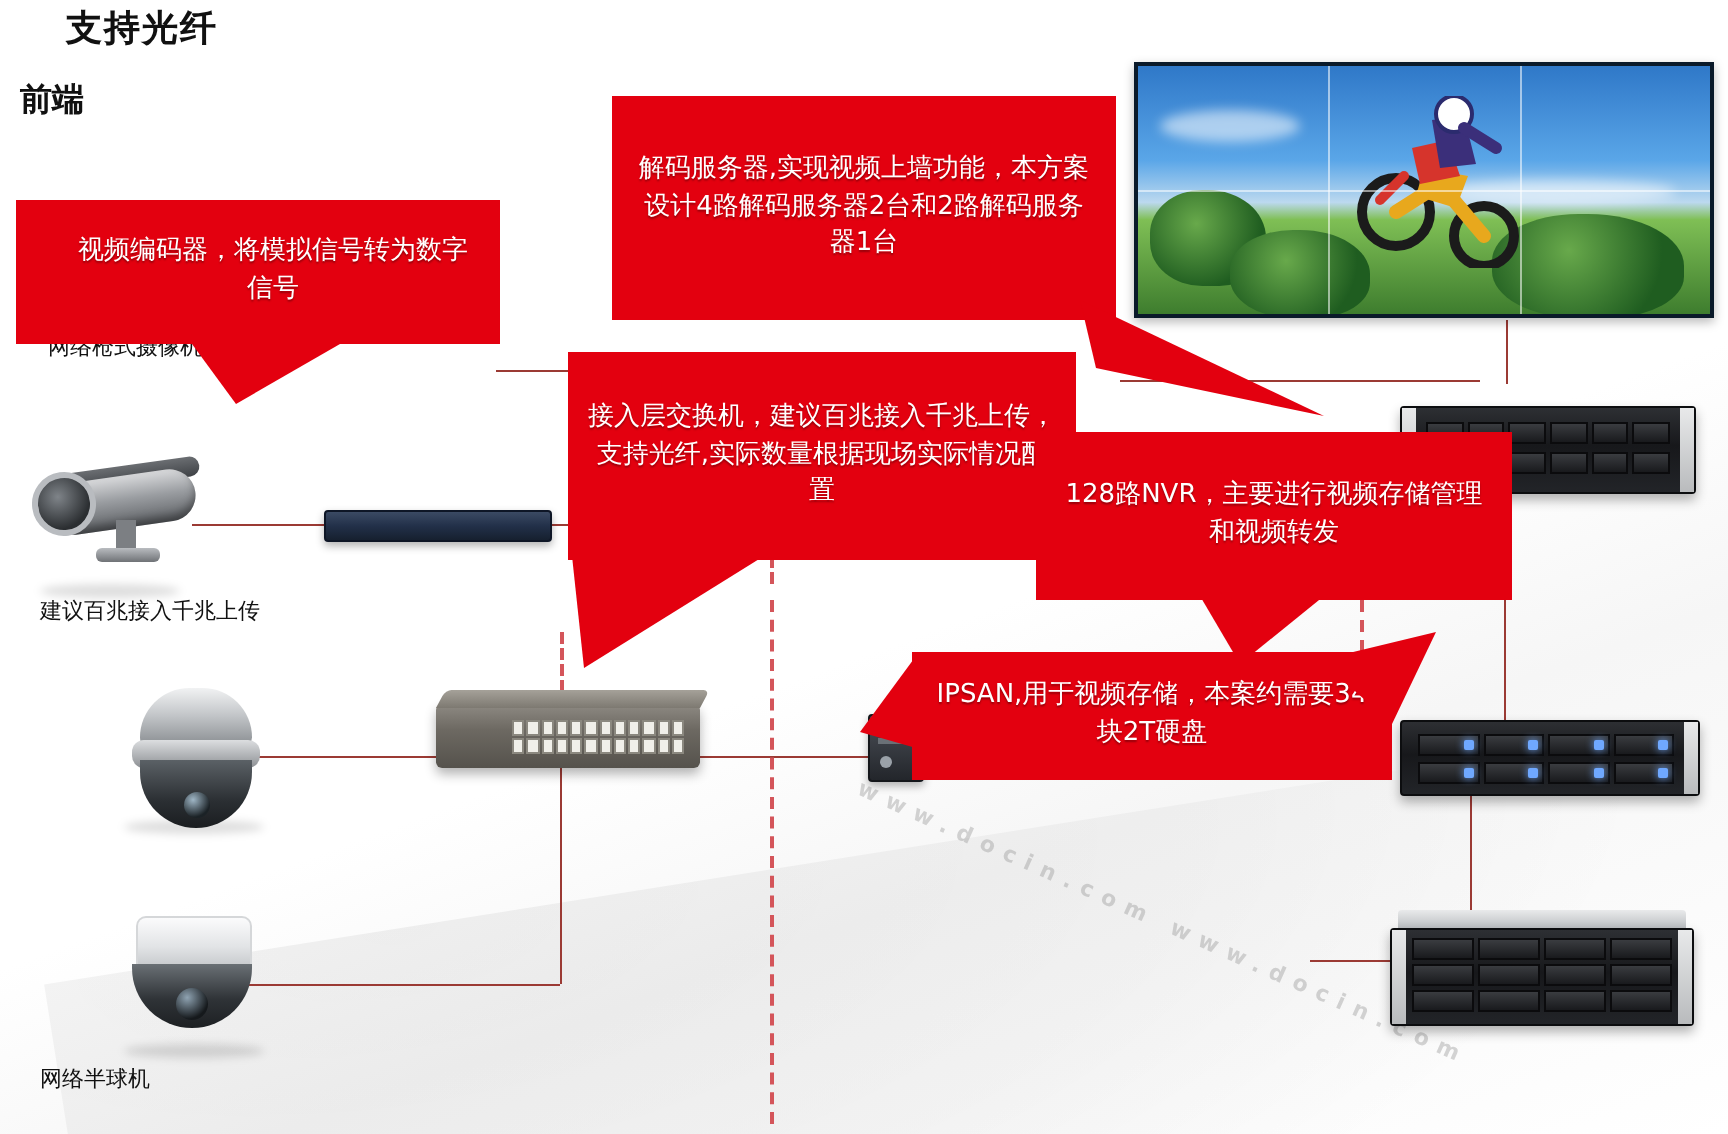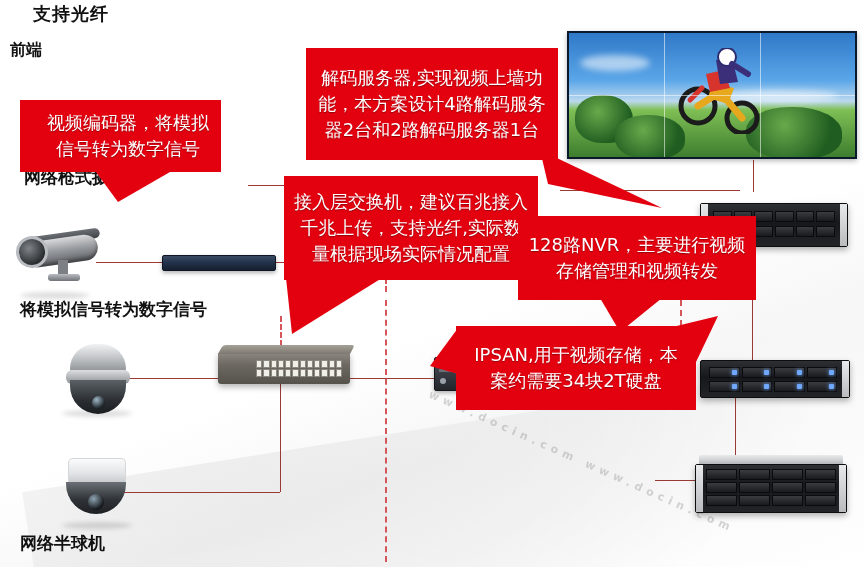--- a/index.html
+++ b/index.html
@@ -21,26 +21,26 @@
   .wm-text{position:absolute;left:415px;top:455px;transform:rotate(24deg);
     font-size:11px;letter-spacing:5px;color:rgba(150,150,150,0.40);white-space:nowrap;
     font-weight:bold;}
 
   
   .title{position:absolute;left:33px;top:2px;font-size:18px;font-weight:bold;color:#111;
     letter-spacing:1px;}
   .subtitle{position:absolute;left:10px;top:40px;font-size:16px;font-weight:bold;color:#111;}
 
   
-  .dev-label{position:absolute;font-size:17px;font-weight:bold;color:#111;white-space:nowrap;}
+  .dev-label{position:absolute;font-size:11px;font-weight:normal;color:#111;white-space:nowrap;}
 
   
   .callout{position:absolute;background:#e3000f;color:#fff;box-sizing:border-box;
     display:flex;align-items:center;justify-content:center;text-align:center;
-    font-size:18px;line-height:1.45;padding:6px 10px;
+    font-size:13px;line-height:1.45;padding:6px 10px;
     text-shadow:0 1px 1px rgba(0,0,0,0.35);}
   .callout .ctext{display:block;width:100%;}
   .tail{position:absolute;width:0;height:0;}
 
   
   .line{position:absolute;background:#9b3a34;}
   .hline{height:1px;}
   .vline{width:1px;}
   .dashv{position:absolute;width:0;border-left:2px dashed #d4555a;}
 
@@ -305,24 +305,24 @@
   </div>
 
   <div class="cam" style="left:52px;top:452px;width:100px;height:80px;">
     <div class="cam-shadow"></div>
     <div class="mini-can"></div>
     <div class="mini-dome"></div>
     <div class="mini-eye"></div>
   </div>
 
   <div class="dev-label" style="left:24px;top:166px;">网络枪式摄像机</div>
-  <div class="dev-label" style="left:20px;top:298px;">将模拟信号转为数字信号</div>
+  <div class="dev-label" style="left:20px;top:298px;">建议百兆接入千兆上传</div>
   <div class="dev-label" style="left:20px;top:532px;">网络半球机</div>
 
-  <div class="callout" style="left:20px;top:100px;width:201px;height:72px;padding-left:25px;">
+  <div class="callout" style="left:8px;top:100px;width:242px;height:72px;padding-left:25px;">
     <span class="ctext">视频编码器，将模拟信号转为数字信号</span>
   </div>
   <div class="tail" style="left:96px;top:172px;
        border-left:22px solid transparent;border-right:52px solid transparent;border-top:30px solid #e3000f;"></div>
 
   <div class="callout" style="left:306px;top:48px;width:252px;height:112px;">
     <span class="ctext">解码服务器,实现视频上墙功能，本方案设计4路解码服务器2台和2路解码服务器1台</span>
   </div>
   <svg style="position:absolute;left:540px;top:150px;width:130px;height:70px;overflow:visible;">
     <polygon points="0,0 8,34 122,58" fill="#e3000f"></polygon>
@@ -335,21 +335,21 @@
     <polygon points="0,0 96,0 6,56" fill="#e3000f"></polygon>
   </svg>
 
   <div class="callout" style="left:518px;top:216px;width:238px;height:84px;">
     <span class="ctext">128路NVR，主要进行视频存储管理和视频转发</span>
   </div>
   <svg style="position:absolute;left:600px;top:298px;width:90px;height:40px;overflow:visible;">
     <polygon points="0,0 62,0 20,34" fill="#e3000f"></polygon>
   </svg>
 
-  <div class="callout" style="left:456px;top:326px;width:240px;height:84px;">
+  <div class="callout" style="left:456px;top:326px;width:240px;height:64px;">
     <span class="ctext">IPSAN,用于视频存储，本案约需要34块2T硬盘</span>
   </div>
   <svg style="position:absolute;left:430px;top:322px;width:60px;height:60px;overflow:visible;">
     <polygon points="28,6 28,52 0,44" fill="#e3000f"></polygon>
   </svg>
   <svg style="position:absolute;left:660px;top:316px;width:70px;height:50px;overflow:visible;">
     <polygon points="0,14 58,0 36,46" fill="#e3000f"></polygon>
   </svg>
 
 

